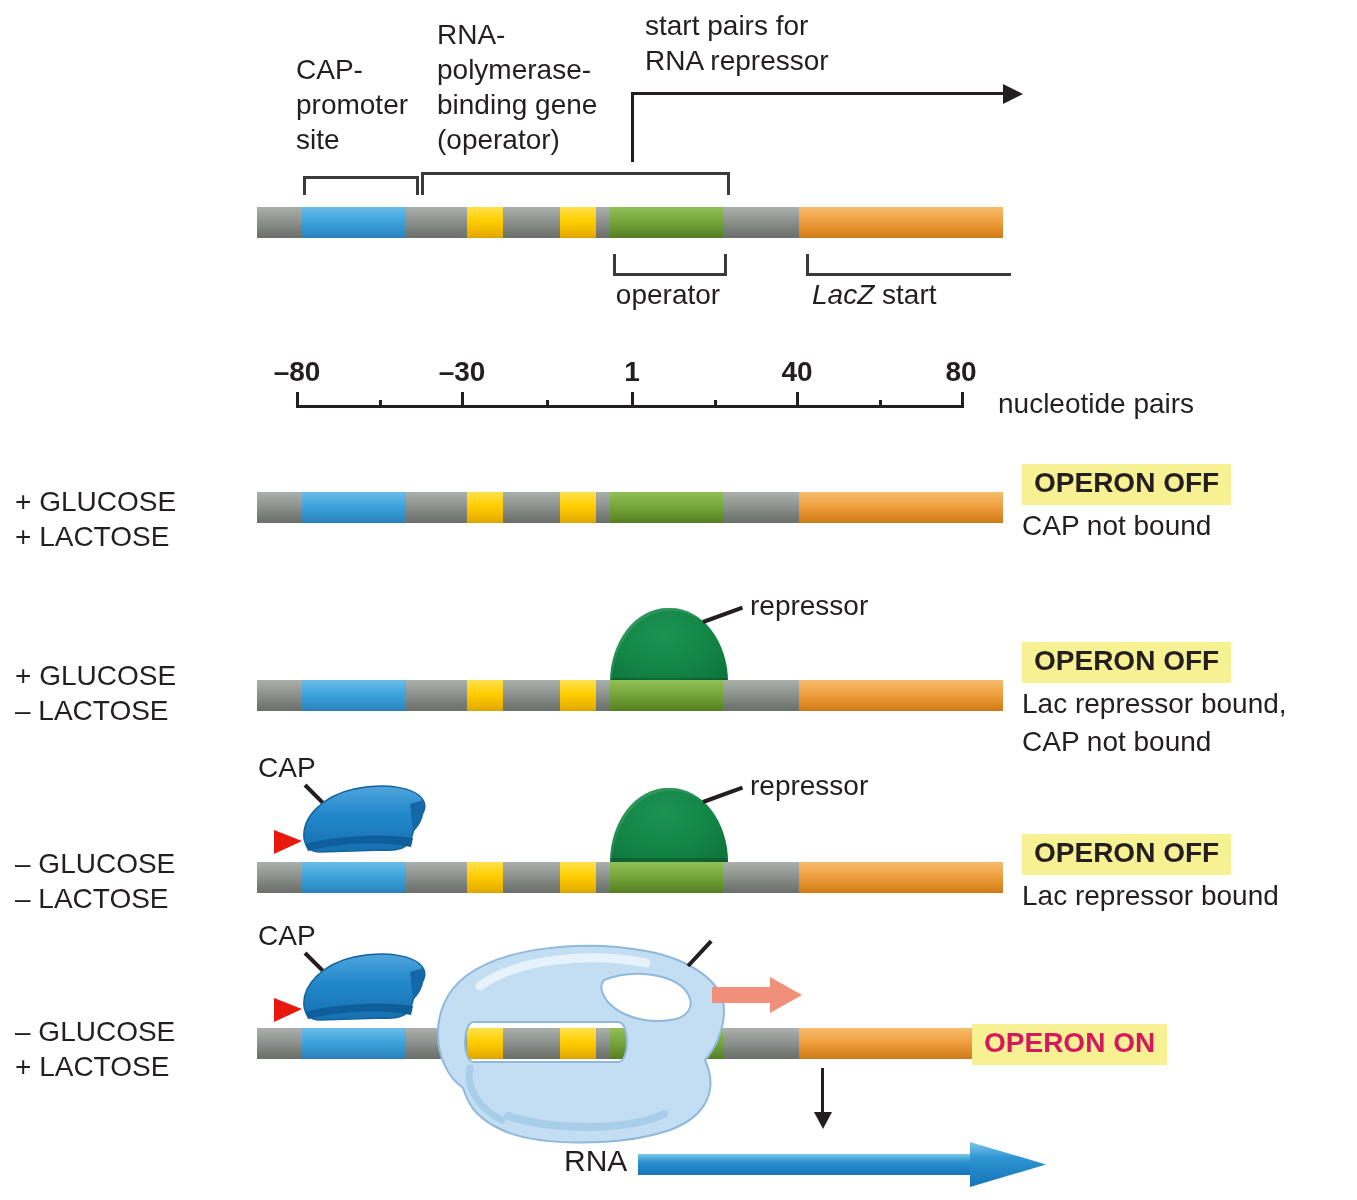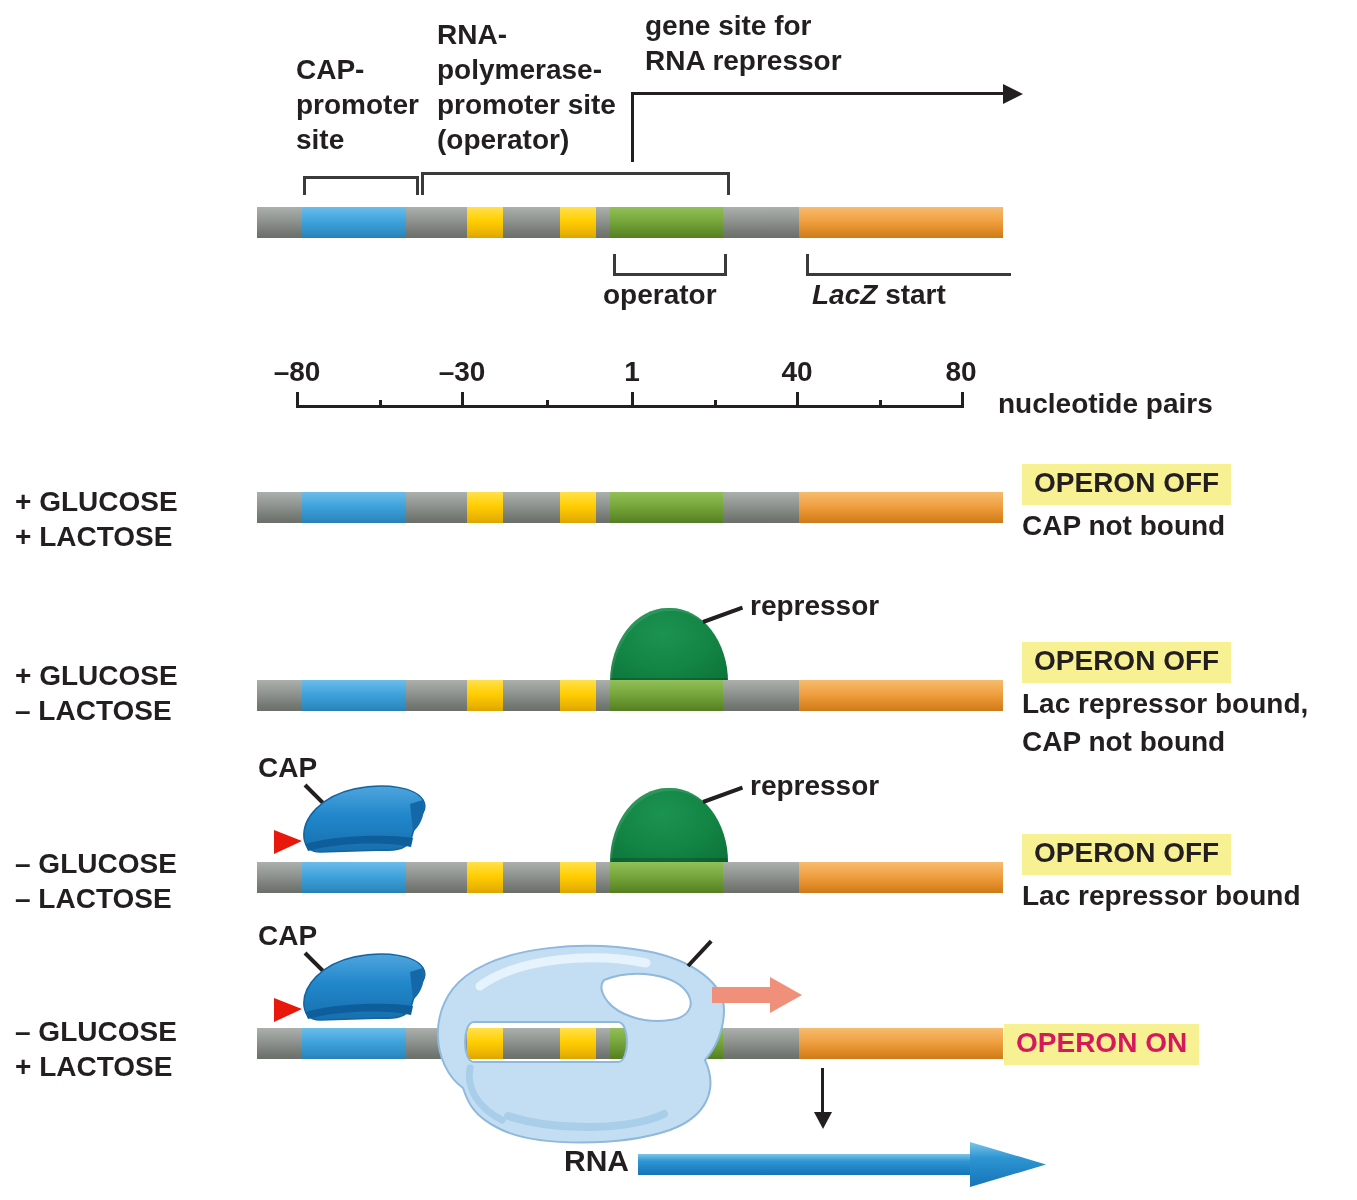--- a/index.html
+++ b/index.html
@@ -1,22 +1,22 @@
 <!DOCTYPE html>
 <html><head>
 <meta charset="utf-8">
 <style>
   html,body{margin:0;padding:0;background:#ffffff;}
   .canvas{
     position:relative;width:1357px;height:1200px;background:#ffffff;overflow:hidden;
     font-family:"Liberation Sans","DejaVu Sans",sans-serif;color:#231f20;
   }
-  .lbl{position:absolute;font-weight:bold;font-size:28px;line-height:35px;white-space:nowrap;color:#231f20;}
+  .lbl{position:absolute;font-weight:normal;font-size:28px;line-height:35px;white-space:nowrap;color:#231f20;}
   .lbl .ital{font-style:italic;}
-  .center{text-align:left;}
+  .center{text-align:center;}
   
   .dna-bar{position:absolute;width:746px;height:31px;}
   .seg{position:absolute;top:0;height:100%;}
   .seg-gray  {background:linear-gradient(180deg,#aab0ab 0%,#8f938f 45%,#767a75 80%,#6b6f6a 100%);}
   .seg-blue  {background:linear-gradient(180deg,#6cbde8 0%,#3fa3dc 45%,#2f8cc4 85%,#2a7fb4 100%);}
   .seg-yellow{background:linear-gradient(180deg,#ffe14d 0%,#ffce00 45%,#eab200 85%,#dba400 100%);}
   .seg-green {background:linear-gradient(180deg,#93bf58 0%,#76a73c 45%,#5e8a28 85%,#547e22 100%);}
   .seg-orange{background:linear-gradient(180deg,#f6bc6e 0%,#f0a040 45%,#d98420 85%,#cc7a1b 100%);}
   
   .bracket{position:absolute;border-color:#3a3a3a;border-style:solid;border-width:0;}
@@ -52,25 +52,25 @@
 <div class="canvas">
 
   <div class="lbl" style="left:296px;top:52px">
     <div>CAP-</div>
     <div>promoter</div>
     <div>site</div>
   </div>
   <div class="lbl" style="left:437px;top:17px">
     <div>RNA-</div>
     <div>polymerase-</div>
-    <div>promoter site</div>
+    <div>binding gene</div>
     <div>(operator)</div>
   </div>
   <div class="lbl" style="left:645px;top:8px">
-    <div>gene site for</div>
+    <div>start pairs for</div>
     <div>RNA repressor</div>
   </div>
 
   <div class="line" style="left:631px;top:92px;width:3px;height:70px"></div>
   <div class="line" style="left:631px;top:92px;width:374px;height:3px"></div>
   <div class="arrowhead-right" style="left:1003px;top:84px"></div>
 
   <div class="bracket br-down" style="left:303px;top:176px;width:110px;height:16px"></div>
   <div class="bracket br-down" style="left:421px;top:172px;width:303px;height:20px"></div>
 
@@ -222,21 +222,21 @@
     <path d="M 62,48 C 100,20 175,14 228,25" fill="none" stroke="#e6f3fc" stroke-width="9" stroke-linecap="round"></path>
     <path d="M 90,178 C 140,194 212,192 246,176" fill="none" stroke="#a9cee9" stroke-width="8" stroke-linecap="round"></path>
     <path d="M 52,130 C 48,150 60,170 84,182" fill="none" stroke="#a9cee9" stroke-width="7" stroke-linecap="round"></path>
   </svg>
   <div class="connector" style="left:688px;top:964px;width:34px;transform:rotate(-47deg)"></div>
 
   <svg style="left:712px;top:975px" width="90" height="40" viewBox="0 0 90 40">
     <rect x="0" y="12" width="58" height="16" fill="#f0907a"></rect>
     <polygon points="58,2 90,20 58,38" fill="#f0907a"></polygon>
   </svg>
-  <div class="hl on" style="left:1004px;top:1024px">OPERON ON</div>
+  <div class="hl on" style="left:972px;top:1024px">OPERON ON</div>
 
   <div class="line" style="left:821px;top:1068px;width:3px;height:46px"></div>
   <div class="arrowhead-down" style="left:814px;top:1112px"></div>
 
   <div class="lbl" style="left:564px;top:1143px;font-size:30px">RNA</div>
   <svg style="left:638px;top:1140px" width="410" height="50" viewBox="0 0 410 50">
     <defs>
       <linearGradient id="rnaGrad" x1="0" y1="0" x2="0" y2="1">
         <stop offset="0" stop-color="#7ec6e8"></stop>
           <stop offset="0.35" stop-color="#2e95d2"></stop>

